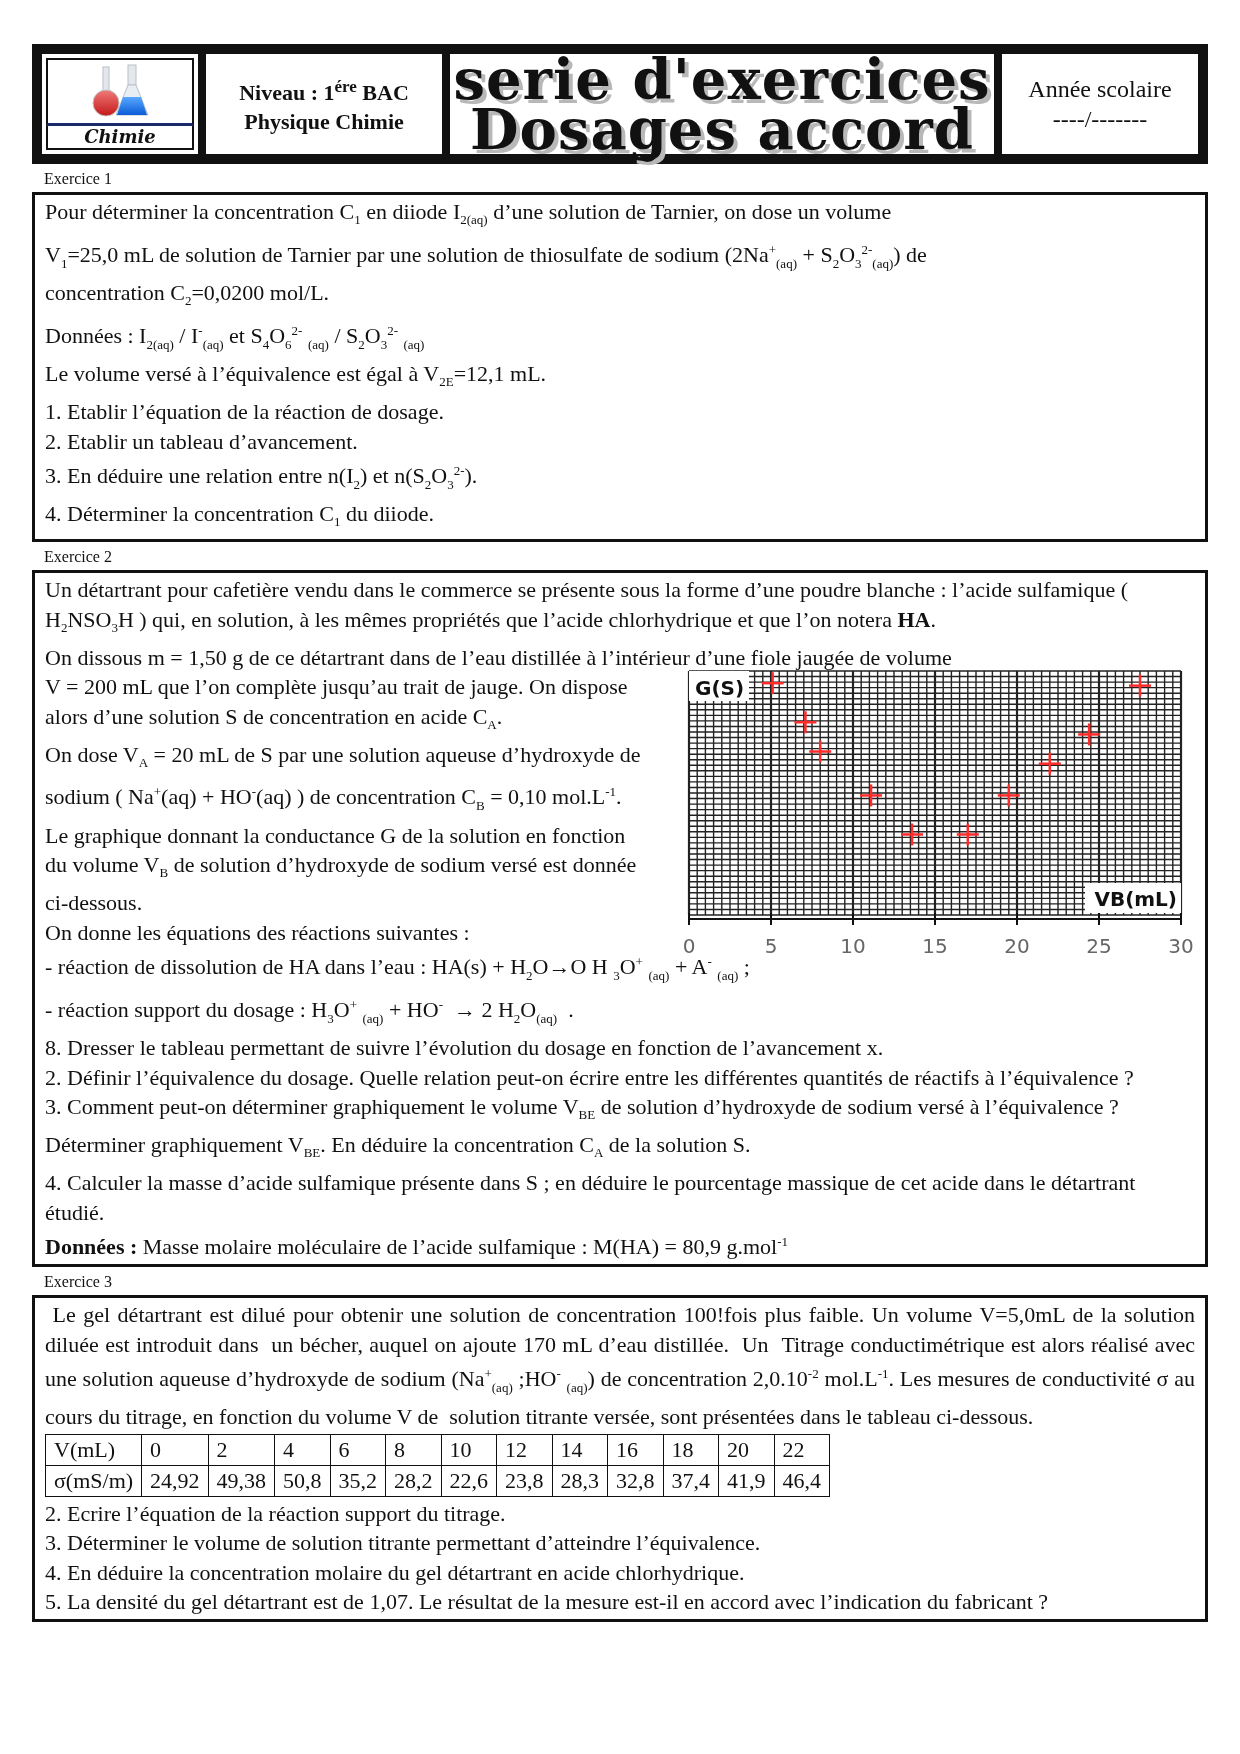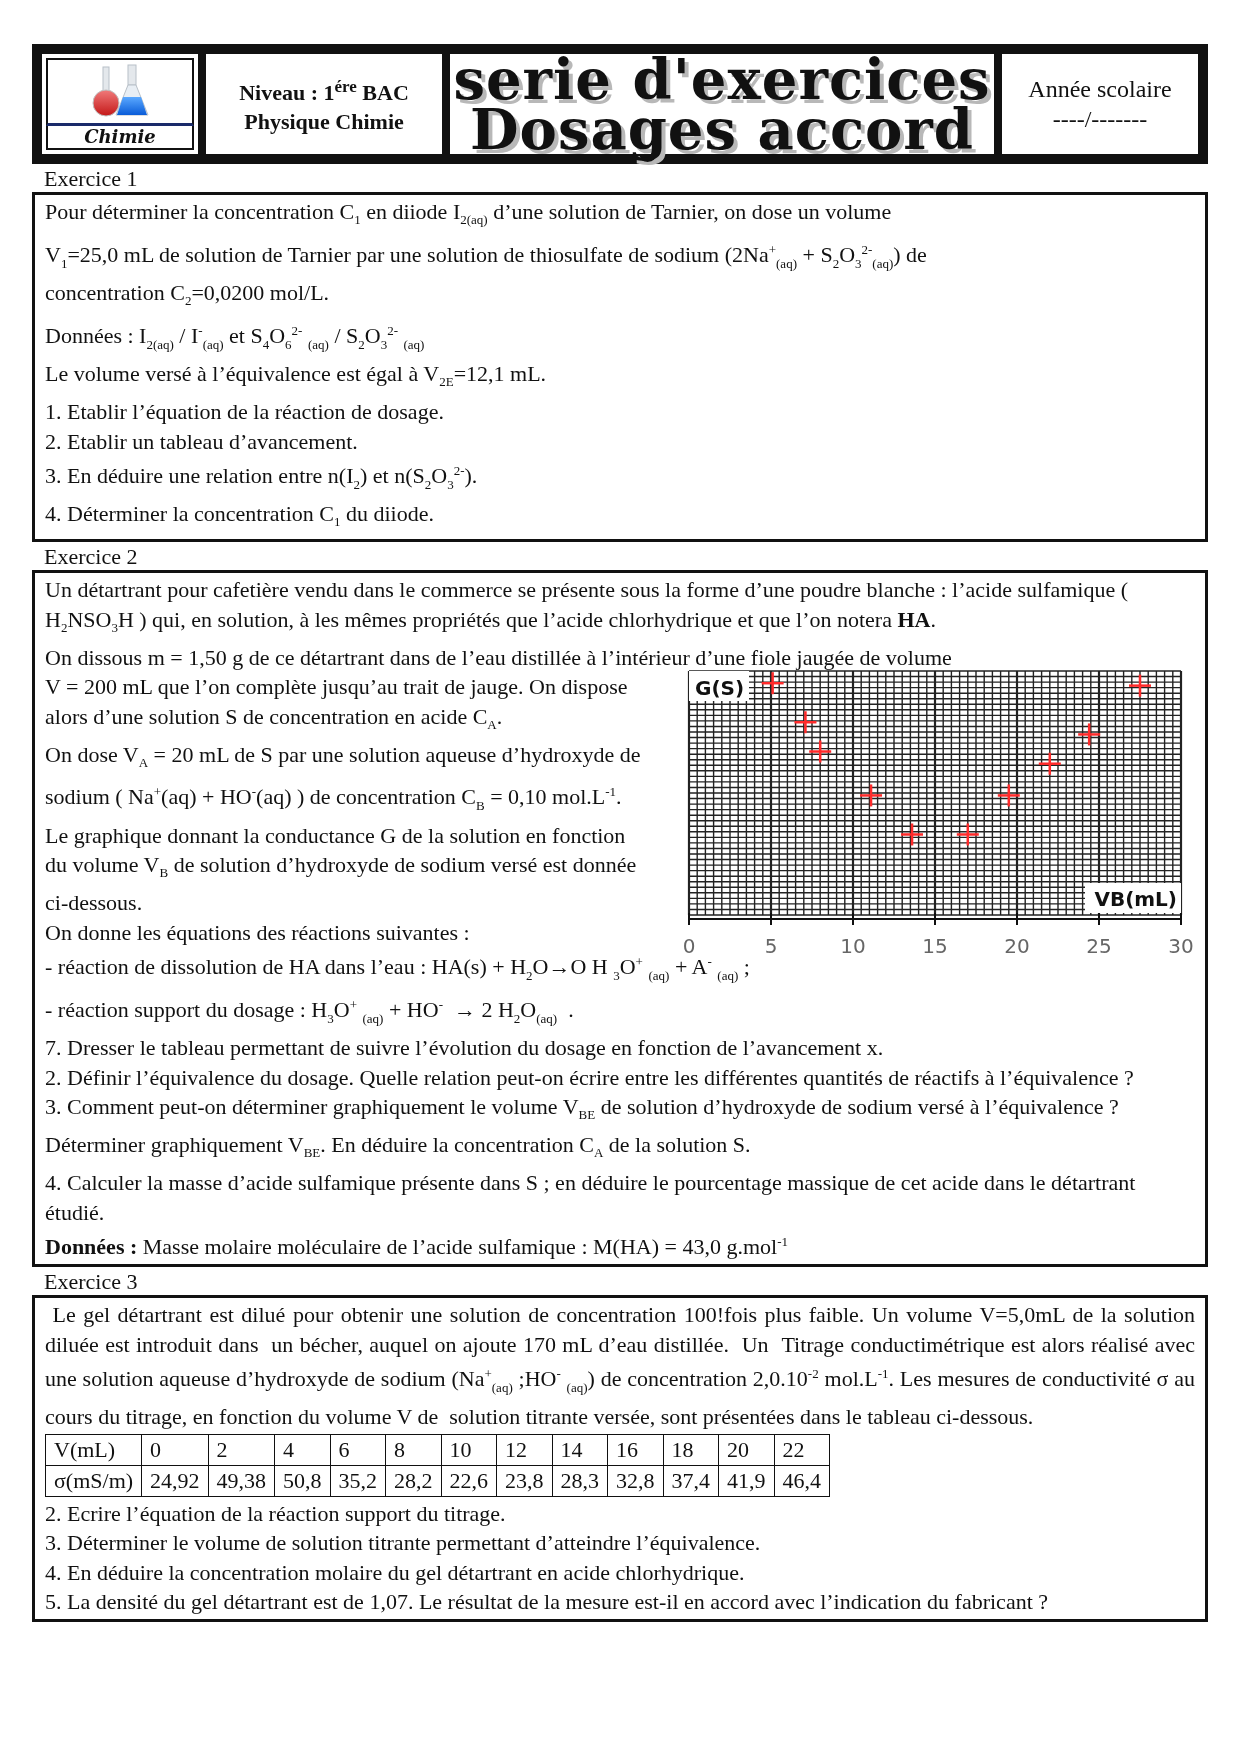--- a/index.html
+++ b/index.html
@@ -9,21 +9,21 @@
   .header{position:relative;height:120px;border:4px solid #111;box-sizing:border-box;display:flex;background:#111;gap:4px;padding:4px;}
   .hcell{background:#fff;border:2px solid #111;box-sizing:border-box;display:flex;flex-direction:column;align-items:center;justify-content:center;}
   .logo{width:160px;padding:4px;}
   .logo .img{width:100%;height:72px;border:2px solid #111;border-bottom:3px solid #1a2a6a;box-sizing:border-box;display:flex;align-items:center;justify-content:center;}
   .logo .lbl{width:100%;height:26px;border:2px solid #111;border-top:none;box-sizing:border-box;font-family:"DejaVu Serif",serif;font-style:italic;font-weight:bold;font-size:18px;text-align:center;line-height:22px;}
   .level{width:240px;font-weight:bold;font-size:22px;line-height:29px;text-align:center;}
   .level sup{font-size:17px;}
   .title{flex:1;font-family:"DejaVu Serif",serif;font-weight:bold;font-size:56px;line-height:50px;text-align:center;text-shadow:4px 4px 0 #b8b8b8;letter-spacing:1px;}
   .year{width:200px;font-weight:normal;font-size:24px;line-height:30px;}
   
-  .ex-label{font-size:22px;line-height:26px;margin:2px 0 0 12px;}
+  .ex-label{font-size:16px;line-height:26px;margin:2px 0 0 12px;}
   .box{border:3px solid #111;padding:2px 10px 2px 10px;font-size:22px;line-height:29.5px;}
   .box p{margin:0;}
   sub{font-size:13px;}
   sup{font-size:13px;}
   .j{text-align:justify;}
   .ex2-wrap{position:relative;}
   .ex2-left{width:600px;}
   .chart{position:absolute;left:640px;top:92px;width:520px;height:290px;}
   table.data{border-collapse:collapse;margin:2px 0 2px 0;font-size:22px;}
   table.data td{border:1.5px solid #111;padding:0 8px;height:30px;line-height:28px;}
@@ -85,25 +85,25 @@
   <div class="box ex2-wrap">
     <p>Un détartrant pour cafetière vendu dans le commerce se présente sous la forme d’une poudre blanche : l’acide sulfamique ( H<sub>2</sub>NSO<sub>3</sub>H ) qui, en solution, à les mêmes propriétés que l’acide chlorhydrique et que l’on notera <b>HA</b>.<br>On dissous m = 1,50 g de ce détartrant dans de l’eau distillée à l’intérieur d’une fiole jaugée de volume</p>
     <div class="ex2-left">
       V = 200 mL que l’on complète jusqu’au trait de jauge. On dispose alors d’une solution S de concentration en acide C<sub>A</sub>.<br>
       On dose V<sub>A</sub> = 20 mL de S par une solution aqueuse d’hydroxyde de sodium ( Na<sup>+</sup>(aq) + HO<sup>-</sup>(aq) ) de concentration C<sub>B</sub> = 0,10 mol.L<sup>-1</sup>.<br>
       Le graphique donnant la conductance G de la solution en fonction du volume V<sub>B</sub> de solution d’hydroxyde de sodium versé est donnée ci-dessous.<br>
       On donne les équations des réactions suivantes :
     </div>
     <p>- réaction de dissolution de HA dans l’eau : HA(s) + H<sub>2</sub>O→O H <sub>3</sub>O<sup>+</sup> <sub>(aq)</sub> + A<sup>-</sup> <sub>(aq)</sub> ;</p>
     <p>- réaction support du dosage : H<sub>3</sub>O<sup>+</sup> <sub>(aq)</sub> + HO<sup>-</sup> &nbsp;→ 2 H<sub>2</sub>O<sub>(aq)</sub> &nbsp;.</p>
-    <p>7.  Dresser le tableau permettant de suivre l’évolution du dosage en fonction de l’avancement x.</p>
+    <p>8.  Dresser le tableau permettant de suivre l’évolution du dosage en fonction de l’avancement x.</p>
     <p>2.  Définir l’équivalence du dosage. Quelle relation peut-on écrire entre les différentes quantités de réactifs à l’équivalence ?</p>
     <p>3.  Comment peut-on déterminer graphiquement le volume V<sub>BE</sub> de solution d’hydroxyde de sodium versé à l’équivalence ? Déterminer graphiquement V<sub>BE</sub>. En déduire la concentration C<sub>A</sub> de la solution S.</p>
     <p>4.  Calculer la masse d’acide sulfamique présente dans S ; en déduire le pourcentage massique de cet acide dans le détartrant étudié.</p>
-    <p><b>Données :</b><span> Masse molaire moléculaire de l’acide sulfamique : M(HA) = 43,0 g.mol</span><sup>-1</sup></p>
+    <p><b>Données :</b><span> Masse molaire moléculaire de l’acide sulfamique : M(HA) = 80,9 g.mol</span><sup>-1</sup></p>
 
     <div class="chart">
       <svg id="chart-svg" width="520" height="290">
           <line x1="14" y1="6" x2="14" y2="250" stroke="#222" stroke-width="2.2"></line>
           <line x1="22.2" y1="6" x2="22.2" y2="250" stroke="#222" stroke-width="1.4"></line>
           <line x1="30.4" y1="6" x2="30.4" y2="250" stroke="#222" stroke-width="1.4"></line>
           <line x1="38.6" y1="6" x2="38.6" y2="250" stroke="#222" stroke-width="1.4"></line>
           <line x1="46.8" y1="6" x2="46.8" y2="250" stroke="#222" stroke-width="1.4"></line>
           <line x1="55" y1="6" x2="55" y2="250" stroke="#222" stroke-width="1.4"></line>
           <line x1="63.2" y1="6" x2="63.2" y2="250" stroke="#222" stroke-width="1.4"></line>

